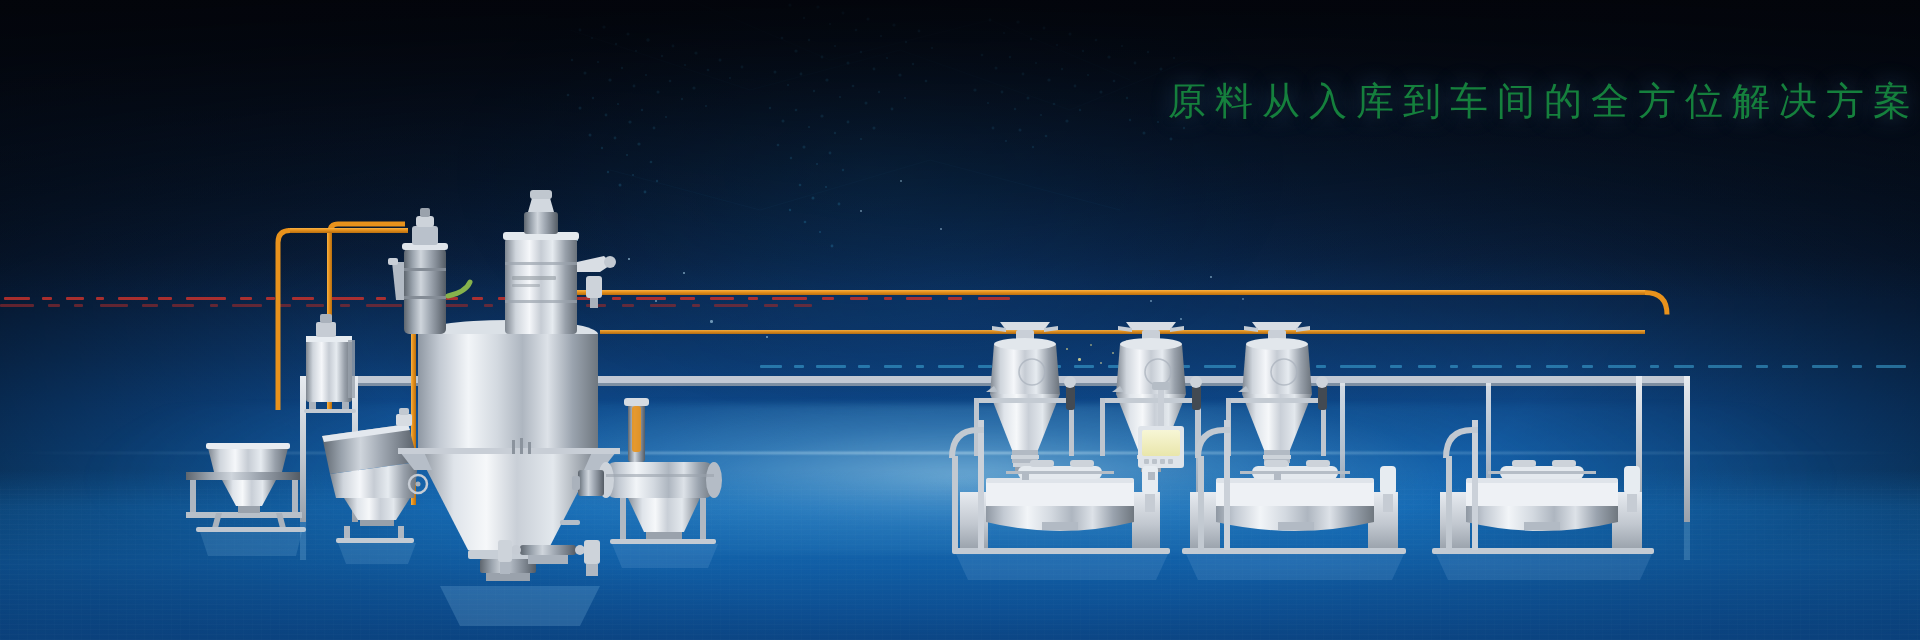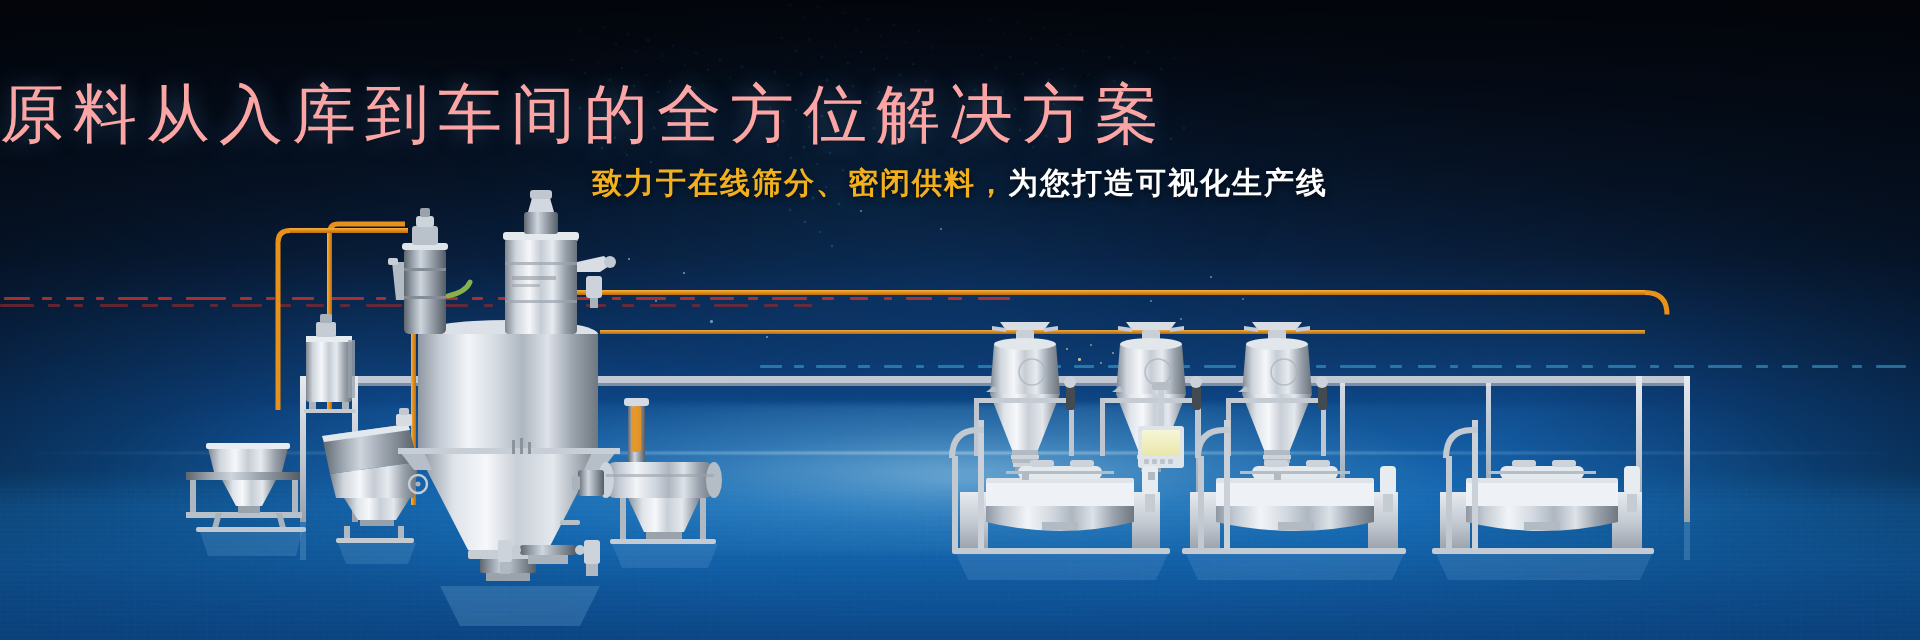--- a/index.html
+++ b/index.html
@@ -92,23 +92,23 @@
   .ticker-red  i{background:#c5322c;}
   .ticker-red2 i{background:#9e2a2a;}
 
   
   .sparkles{position:absolute;inset:0;pointer-events:none;}
   .sparkles b{position:absolute;display:block;border-radius:50%;background:#bfe9ff;}
 
   
   .headline{
     position:absolute;left:0;right:0;top:82px;
-    text-align:left;
-    color:#fca5a5;
-    font-size:64px;
+    text-align:right;
+    color:#15803d;
+    font-size:38px;
     line-height:1;
     letter-spacing:9px;
     font-weight:300;
     text-shadow:0 0 22px rgba(120,190,255,.35),0 2px 6px rgba(0,0,0,.55);
     white-space:nowrap;
   }
   .subline{
     position:absolute;left:0;right:0;top:168px;
     text-align:center;
     font-size:30px;
@@ -853,17 +853,14 @@
 
     <g opacity=".22">
       <path d="M440 586 L600 586 L580 626 L460 626 Z" fill="#8ec3e8"></path>
       <path d="M300 522 L306 522 L306 560 L300 560 Z" fill="#9fd0ef"></path>
       <path d="M1684 522 L1690 522 L1690 560 L1684 560 Z" fill="#9fd0ef"></path>
     </g>
   </svg>
 
   <div class="headline">原料从入库到车间的全方位解决方案</div>
 
-  <div class="subline">
-    <span class="gold">致力于在线筛分、密闭供料，</span><span class="white">为您打造可视化生产线</span>
-  </div>
 
 </div>
 
 </body></html>

